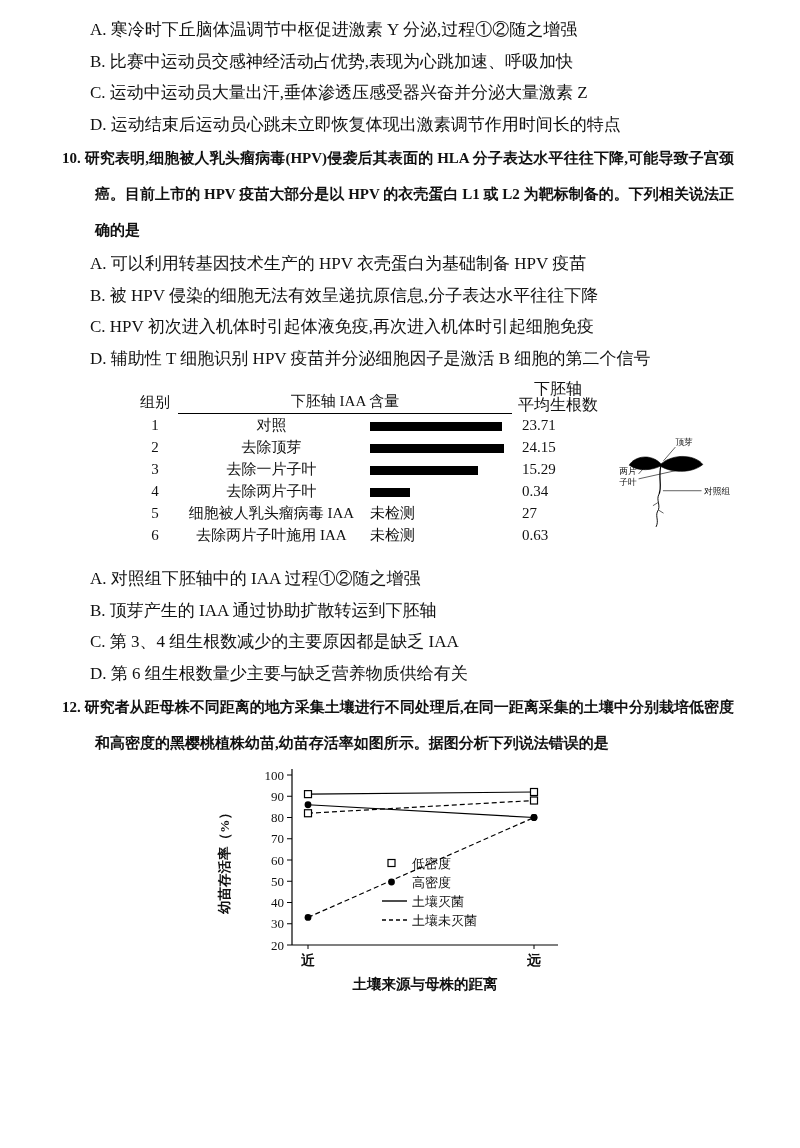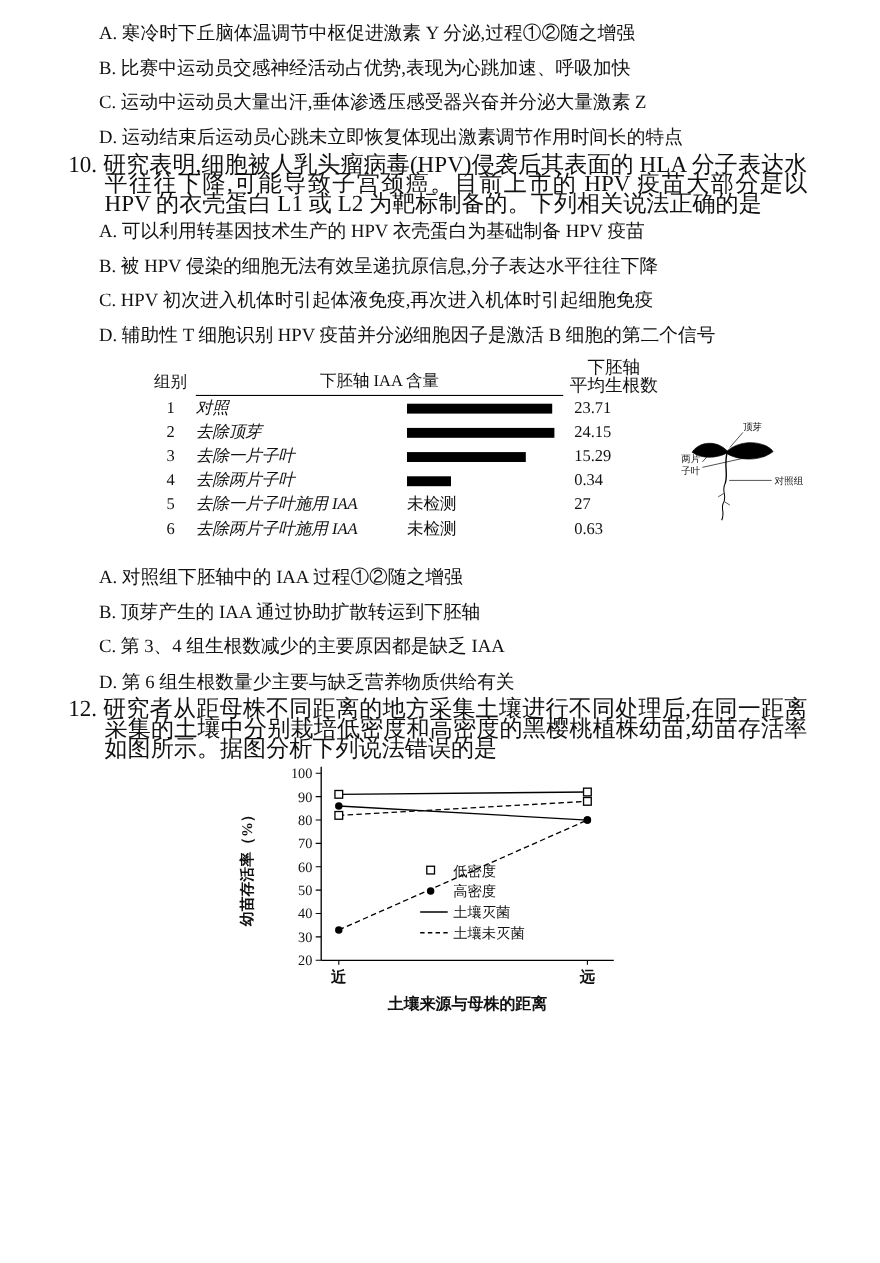--- a/index.html
+++ b/index.html
@@ -4,32 +4,32 @@
 <style>
   html,body{margin:0;padding:0;background:#e8e8e8;}
   .page{
     width:800px;height:1148px;margin:0 auto;background:#ffffff;color:#111;
     font-family:"Liberation Serif","DejaVu Serif",serif;
     position:relative;box-sizing:border-box;
     padding:14px 66px 0 62px;overflow:hidden;
   }
   p{margin:0;}
   .opt{padding-left:28px;font-size:17px;line-height:31.5px;}
-  .stem{font-size:21px;line-height:18px;padding-left:33px;text-indent:-33px;text-align:justify;}
+  .stem{font-size:15px;line-height:36px;padding-left:33px;text-indent:-33px;text-align:justify;font-weight:bold;}
   .qnum{display:inline;}
   
   .fig{display:flex;margin:7px 0 6px 70px;}
   .fig-table{width:486px;font-size:15px;}
   .fig-head{display:grid;grid-template-columns:46px 192px 142px 92px;align-items:end;line-height:17px;}
   .fh-group{text-align:center;padding-bottom:3px;}
   .fh-iaa{grid-column:2/4;text-align:center;border-bottom:1.4px solid #000;padding-bottom:3px;font-size:15px;}
   .fh-roots{text-align:center;font-size:16px;line-height:16px;padding-bottom:1px;}
   .fig-row{display:grid;grid-template-columns:46px 192px 142px 92px;height:22px;line-height:22px;align-items:center;}
   .c-group{text-align:center;}
-  .c-treat{text-align:left;padding-right:5px;white-space:nowrap;font-style:italic;}
+  .c-treat{text-align:center;padding-right:5px;white-space:nowrap;}
   .c-bar{position:relative;}
   .bar{display:inline-block;height:9px;background:#000;vertical-align:middle;}
   .c-note{font-size:15px;}
   .c-roots{padding-left:10px;}
   .seedling{margin-left:14px;margin-top:26px;}
   .seedling text{font-size:14px;fill:#111;}
   .seedling line,.seedling path{stroke:#000;}
   
   .chart-wrap{width:372px;margin:4px auto 0;}
   #q12-chart text{fill:#111;}
@@ -103,21 +103,21 @@
 
             <div class="fig-row">
               <span class="c-group">4</span>
               <span class="c-treat">去除两片子叶</span>
               <span class="c-bar"><span class="bar" style="width: 40px;"></span><span class="c-note"></span></span>
               <span class="c-roots">0.34</span>
             </div>
 
             <div class="fig-row">
               <span class="c-group">5</span>
-              <span class="c-treat">去除一片子叶施用 IAA</span>
+              <span class="c-treat">细胞被人乳头瘤病毒 IAA</span>
               <span class="c-bar"><span class="c-note">未检测</span></span>
               <span class="c-roots">27</span>
             </div>
 
             <div class="fig-row">
               <span class="c-group">6</span>
               <span class="c-treat">去除两片子叶施用 IAA</span>
               <span class="c-bar"><span class="c-note">未检测</span></span>
               <span class="c-roots">0.63</span>
             </div>

